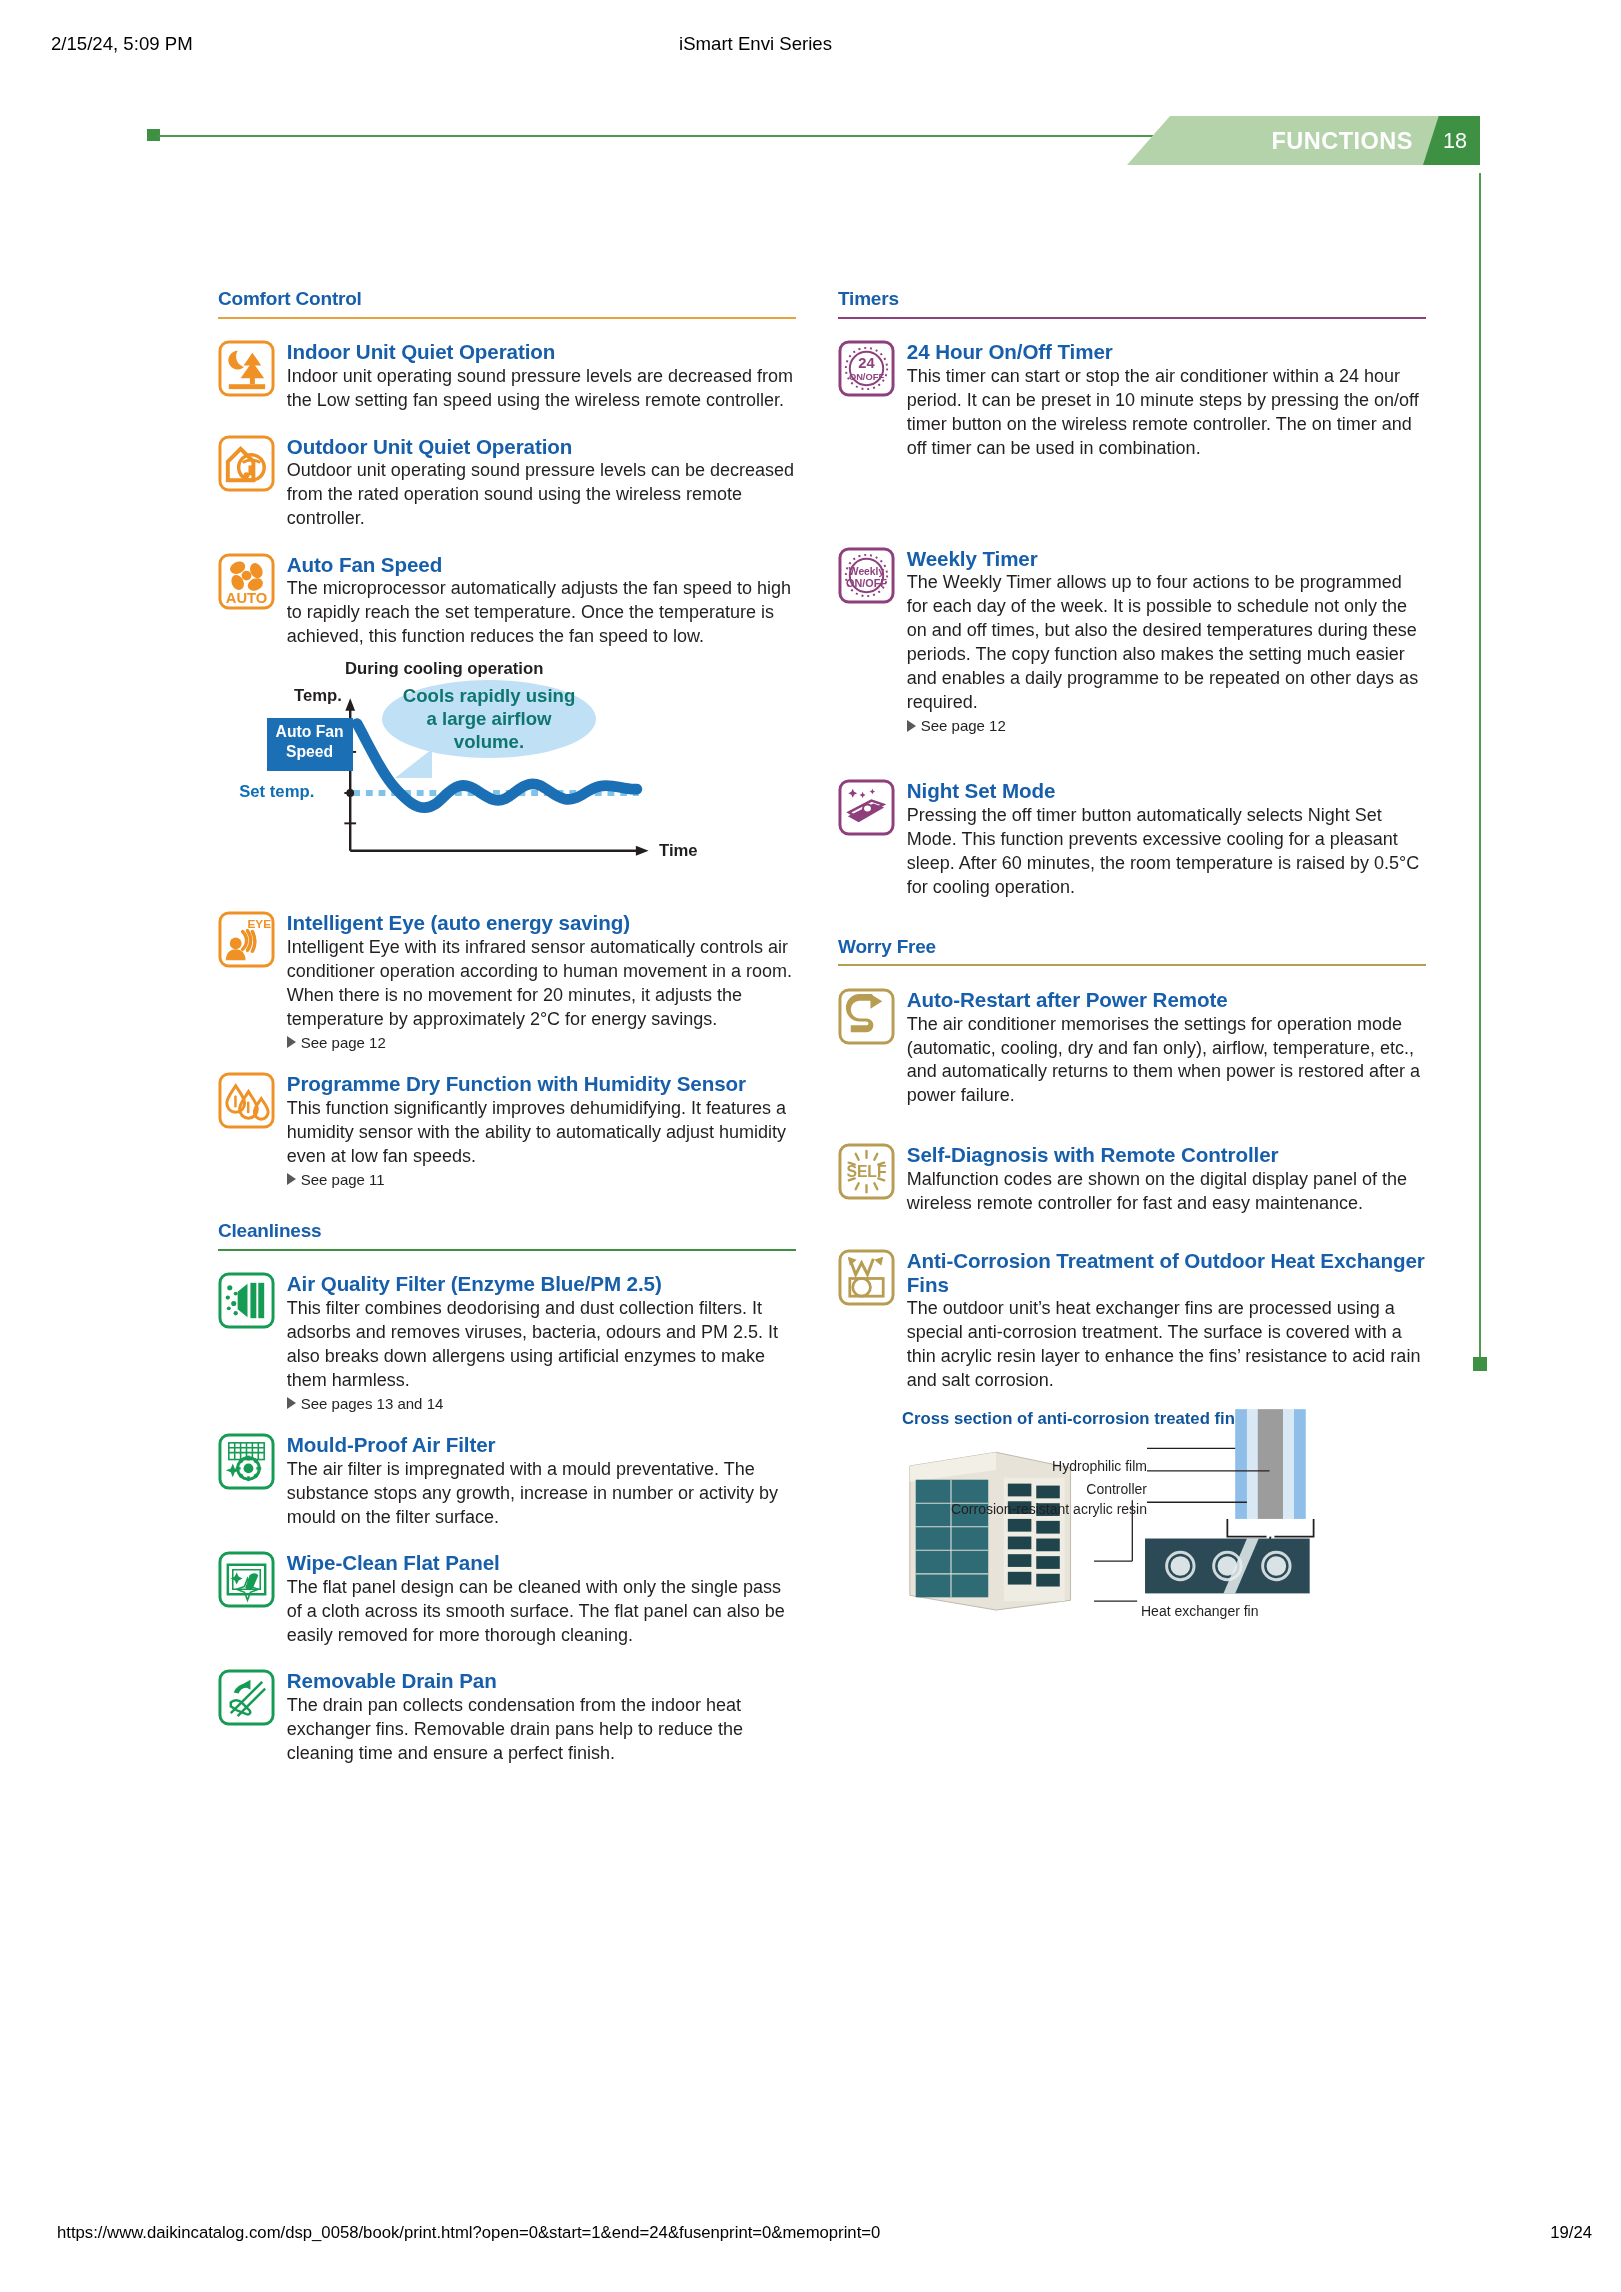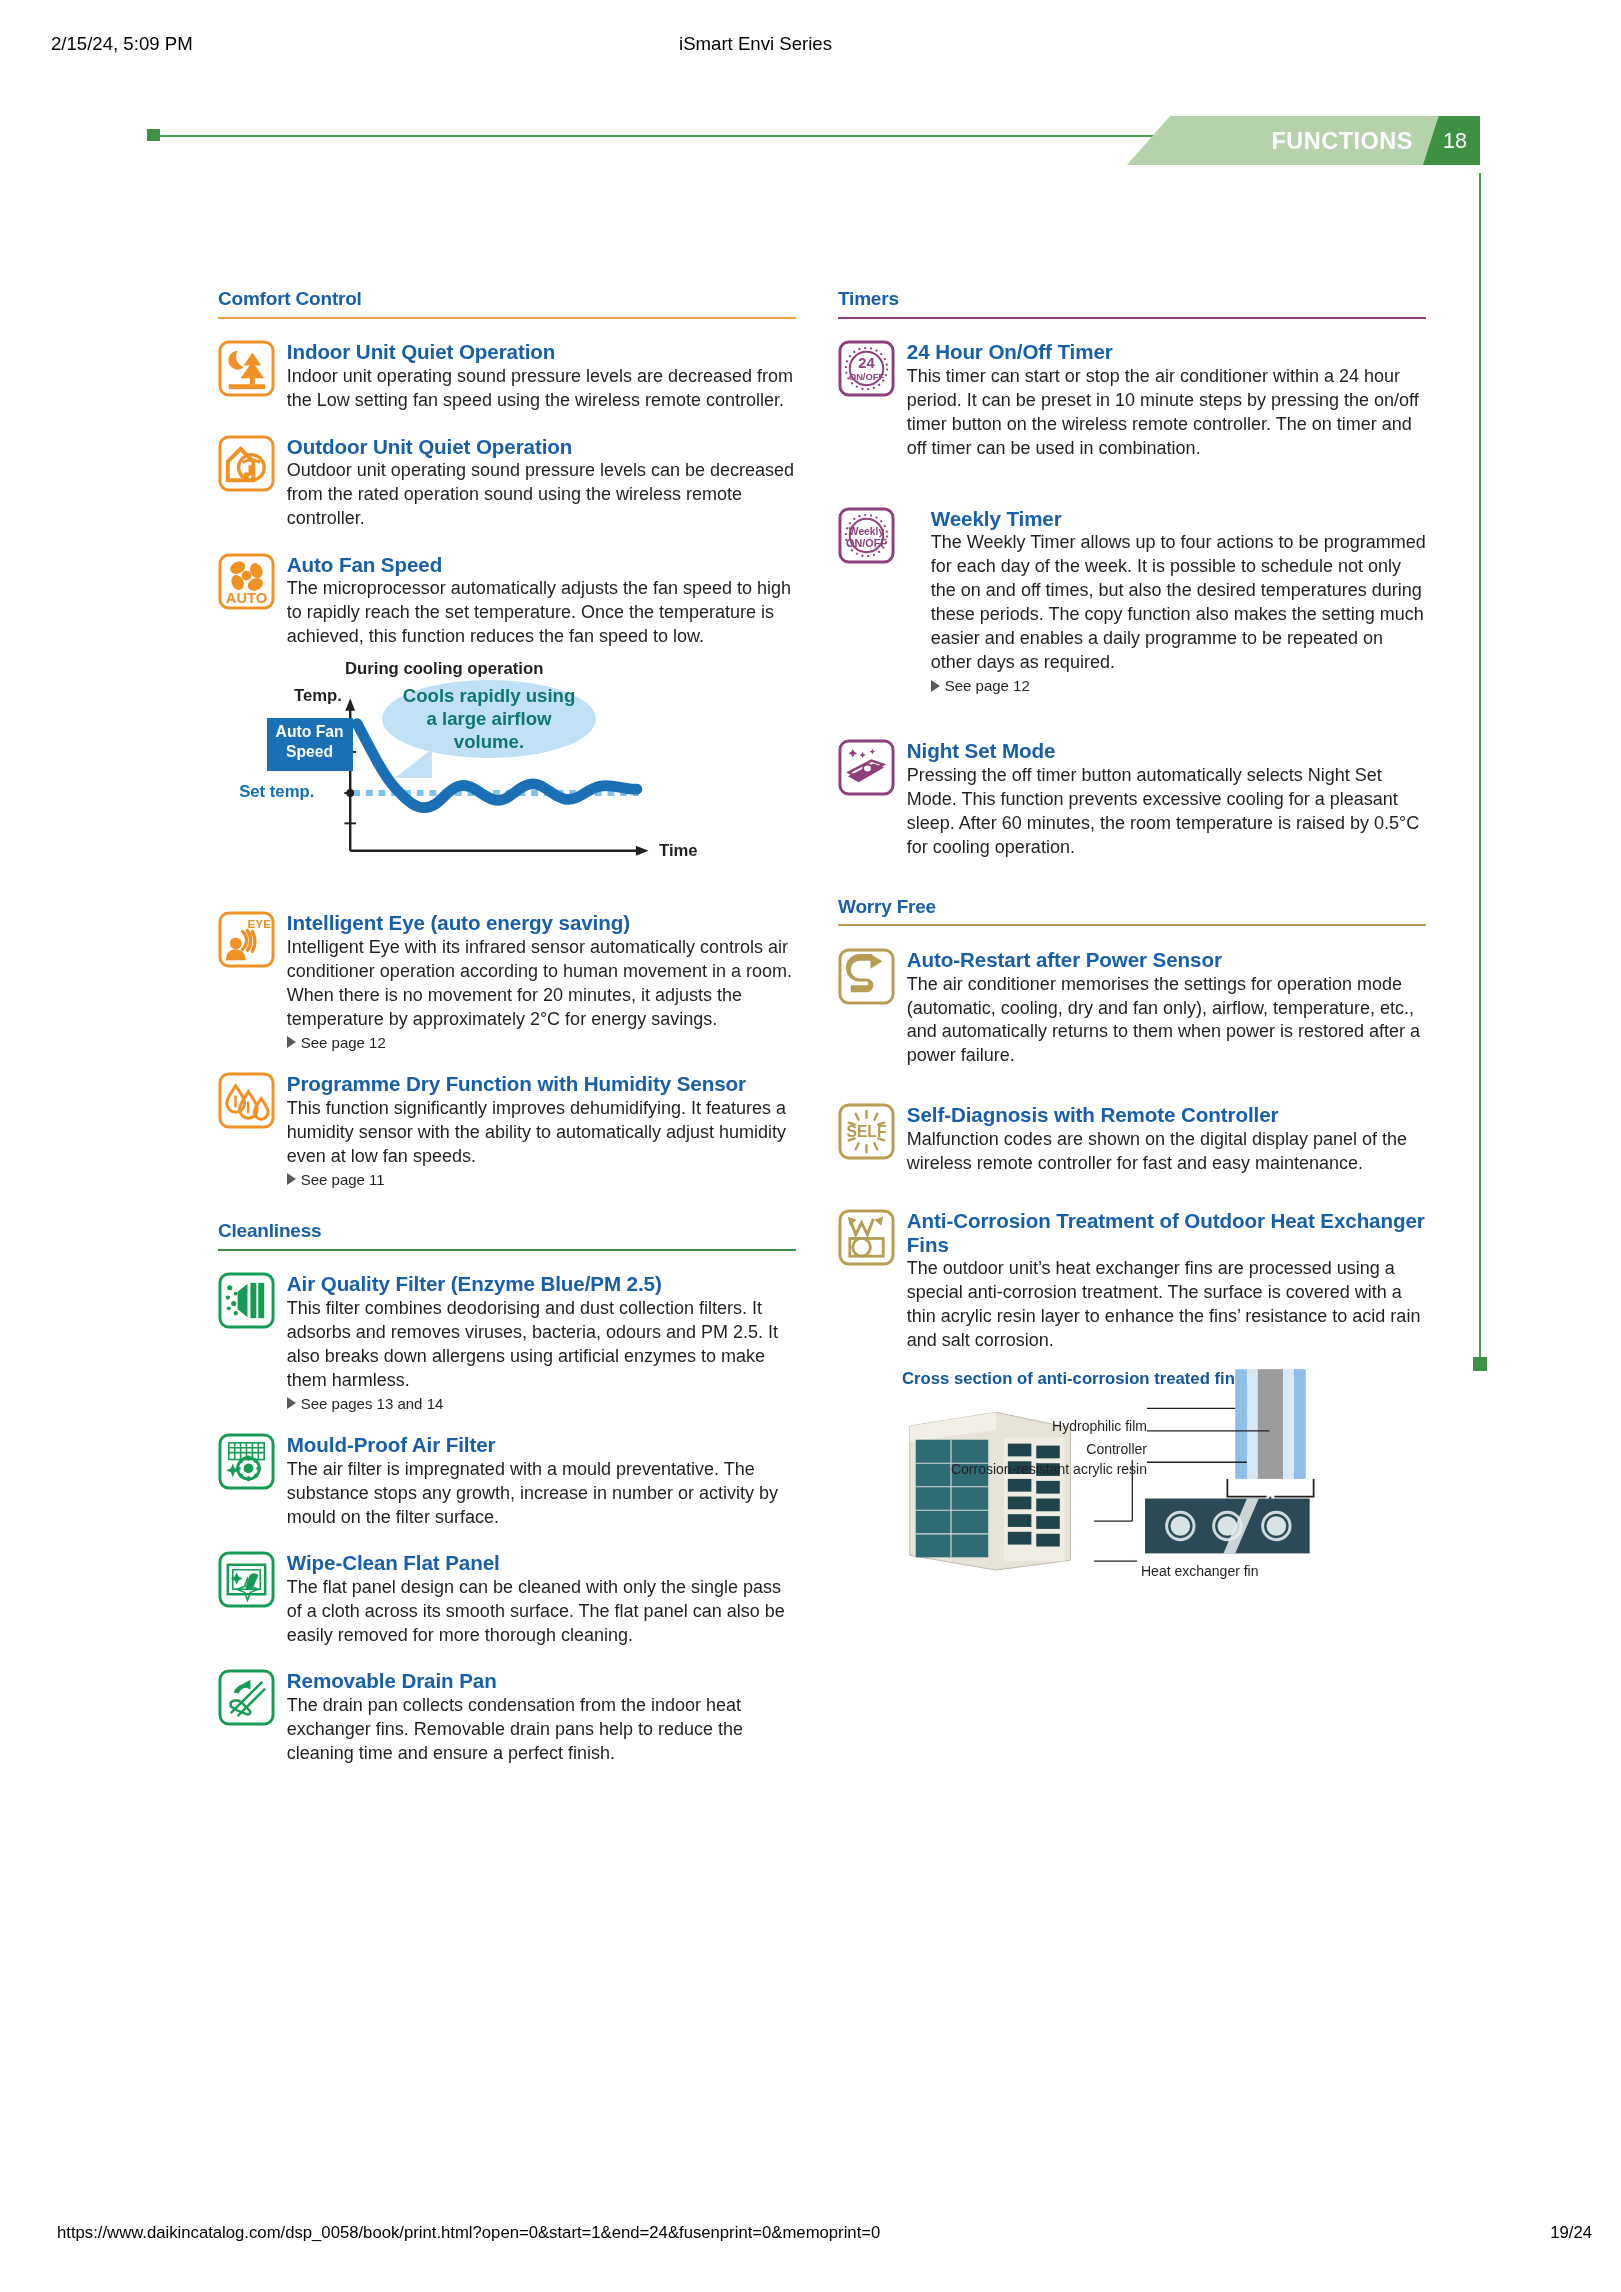--- a/index.html
+++ b/index.html
@@ -359,21 +359,21 @@
           <text x="29" y="28" fill="#8e3f7c" font-size="15" font-weight="bold" text-anchor="middle" font-family="Liberation Sans, sans-serif">24</text>
           <text x="29" y="41" fill="#8e3f7c" font-size="9.5" font-weight="bold" text-anchor="middle" font-family="Liberation Sans, sans-serif">ON/OFF</text>
         </svg>
       </div>
       <div class="bd">
         <div class="ftitle">24 Hour On/Off Timer</div>
         <div class="fdesc">This timer can start or stop the air conditioner within a 24 hour period. It can be preset in 10 minute steps by pressing the on/off timer button on the wireless remote controller. The on timer and off timer can be used in combination.</div>
       </div>
     </div>
 
-    <div class="feature" style="margin-top:46px;gap:24px;">
+    <div class="feature" style="margin-top:86px;">
       <div class="ic">
         <svg width="57" height="57" viewBox="0 0 58 58">
           <rect x="2" y="2" width="54" height="54" rx="9" fill="none" stroke="#8e3f7c" stroke-width="3"></rect>
           <circle cx="29" cy="29" r="21" fill="none" stroke="#8e3f7c" stroke-width="2" stroke-dasharray="2 4"></circle>
           <circle cx="29" cy="29" r="17" fill="none" stroke="#8e3f7c" stroke-width="2"></circle>
           <text x="29" y="28" fill="#8e3f7c" font-size="10.5" font-weight="bold" text-anchor="middle" font-family="Liberation Sans, sans-serif">Weekly</text>
           <text x="29" y="41" fill="#8e3f7c" font-size="11" font-weight="bold" text-anchor="middle" font-family="Liberation Sans, sans-serif">ON/OFF</text>
         </svg>
       </div>
       <div class="bd">
@@ -413,21 +413,21 @@
 
     <div class="feature">
       <div class="ic">
         <svg width="57" height="57" viewBox="0 0 58 58">
           <rect x="2" y="2" width="54" height="54" rx="9" fill="none" stroke="#b79c52" stroke-width="3"></rect>
           <path d="M35 13H22a9 9 0 0 0 0 18h7a7 7 0 0 1 0 14H13v-7h16a2 2 0 0 0 0-4h-7a14 14 0 0 1 0-28h13z" fill="#b79c52"></path>
           <polygon points="33,6 33,21 45,13.5" fill="#b79c52"></polygon>
         </svg>
       </div>
       <div class="bd">
-        <div class="ftitle">Auto-Restart after Power Sensor</div>
+        <div class="ftitle">Auto-Restart after Power Remote</div>
         <div class="fdesc">The air conditioner memorises the settings for operation mode (automatic, cooling, dry and fan only), airflow, temperature, etc., and automatically returns to them when power is restored after a power failure.</div>
       </div>
     </div>
 
     <div class="feature" style="margin-top:35px;">
       <div class="ic">
         <svg width="57" height="57" viewBox="0 0 58 58">
           <rect x="2" y="2" width="54" height="54" rx="9" fill="none" stroke="#b79c52" stroke-width="3"></rect>
           <g stroke="#b79c52" stroke-width="2.4" stroke-linecap="round">
             <line x1="29" y1="8" x2="29" y2="15"></line>

